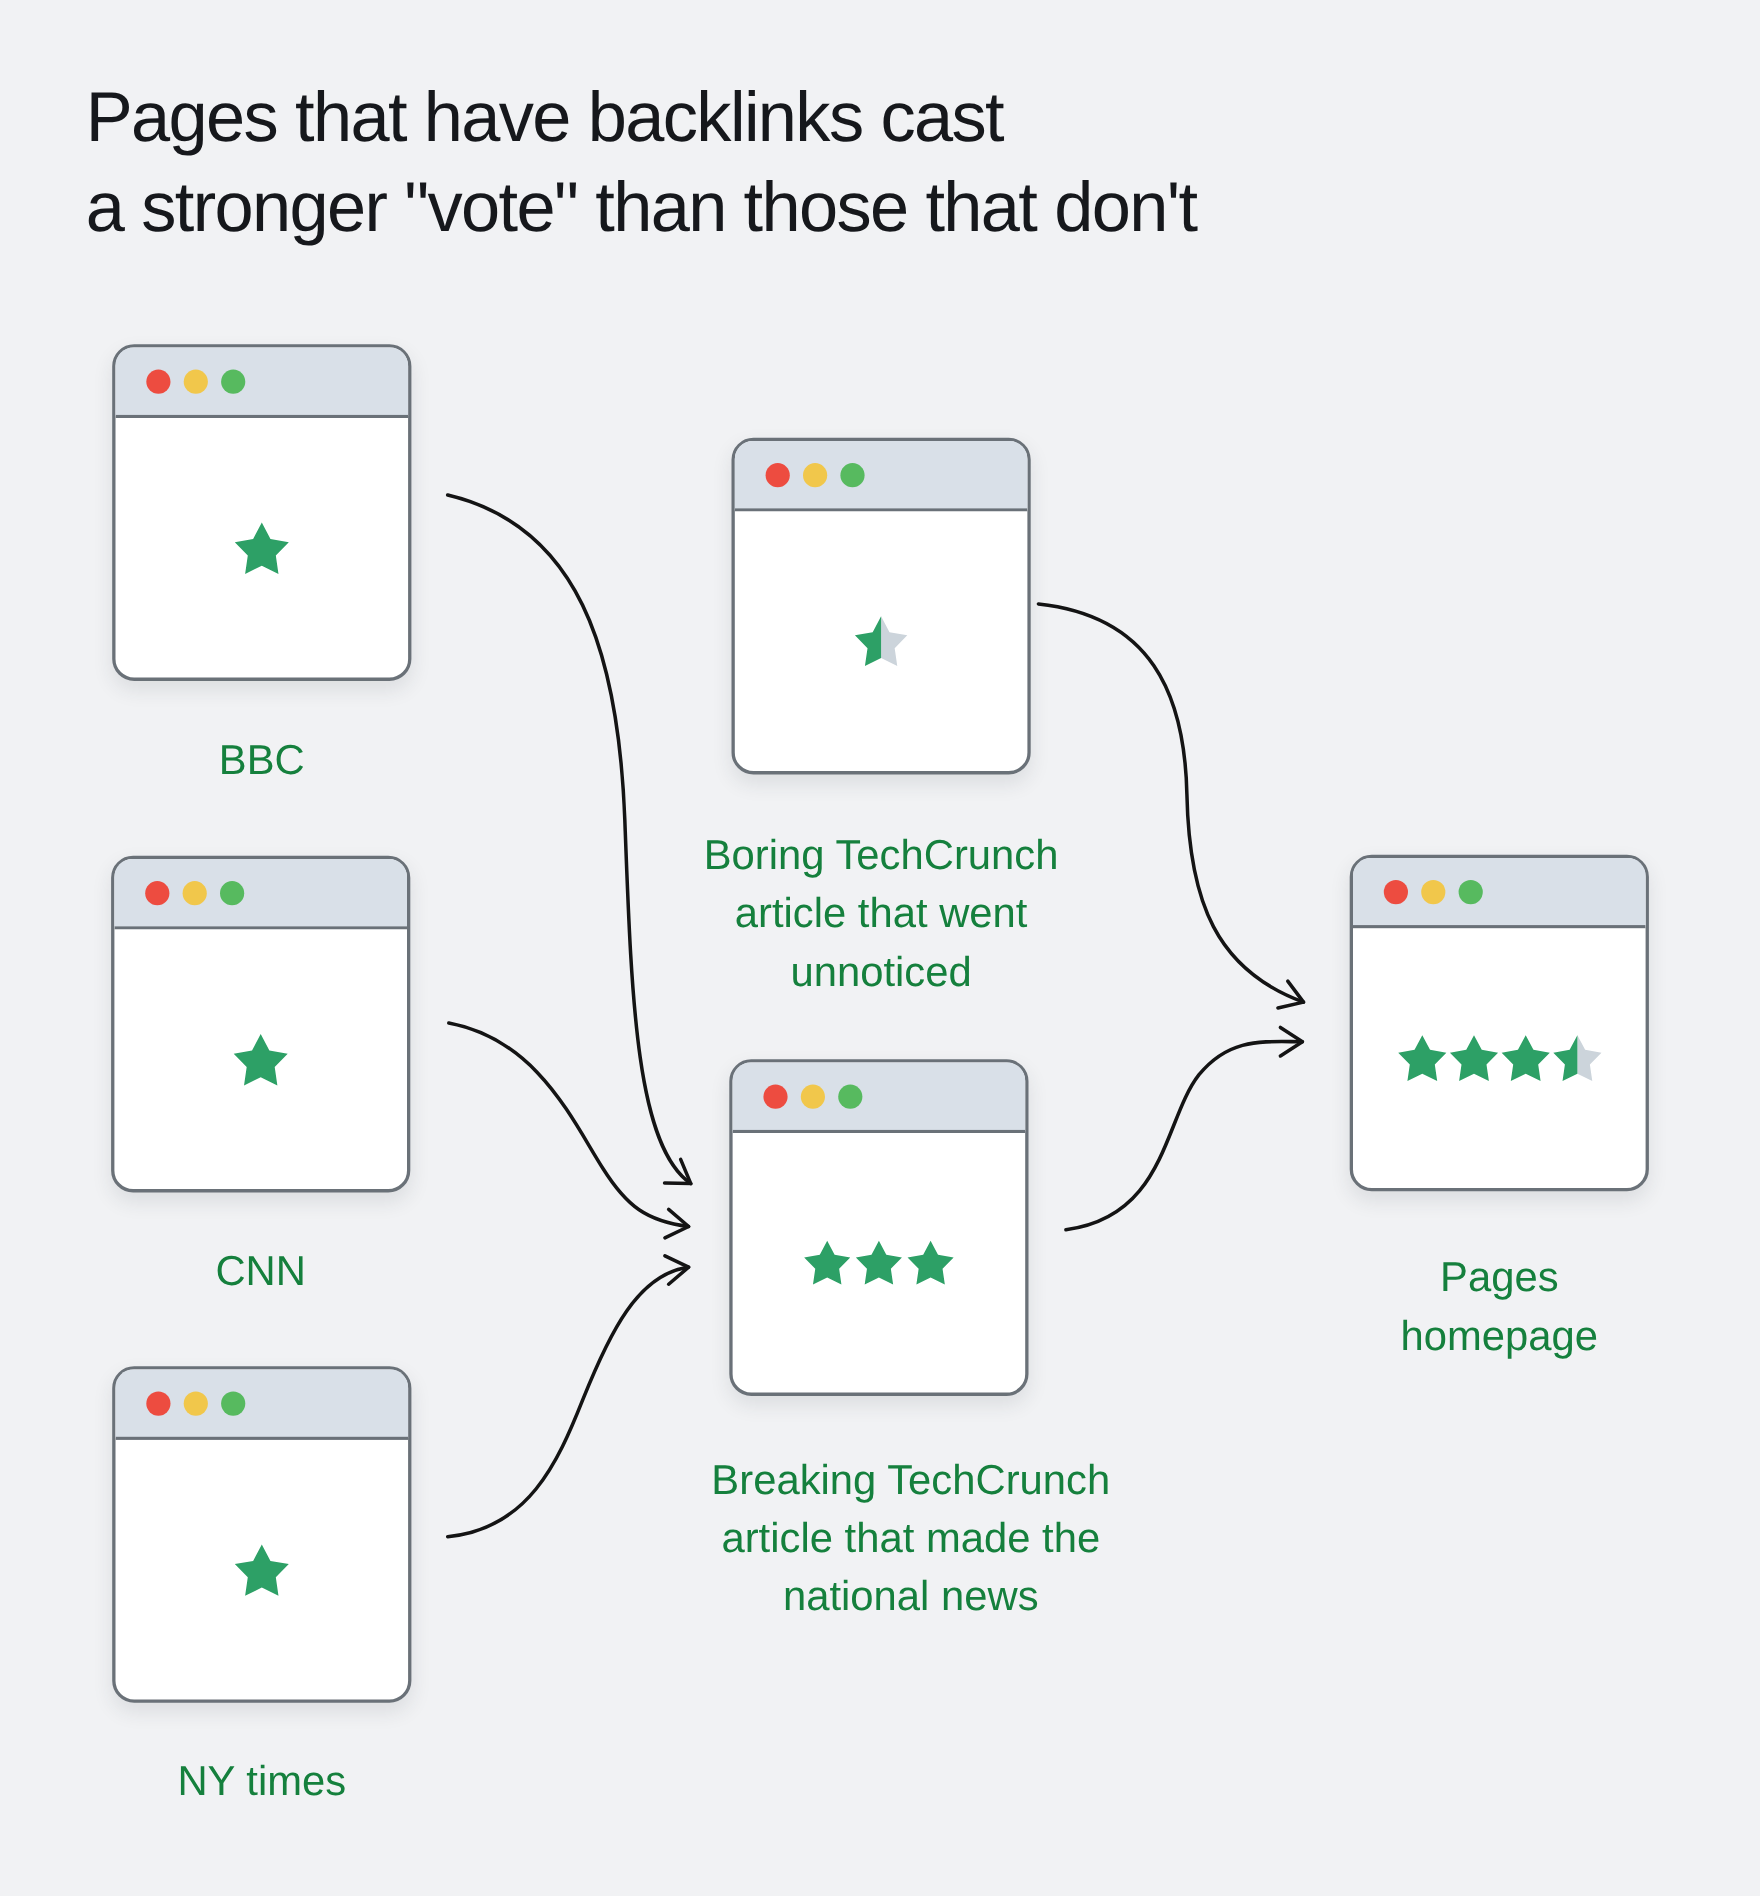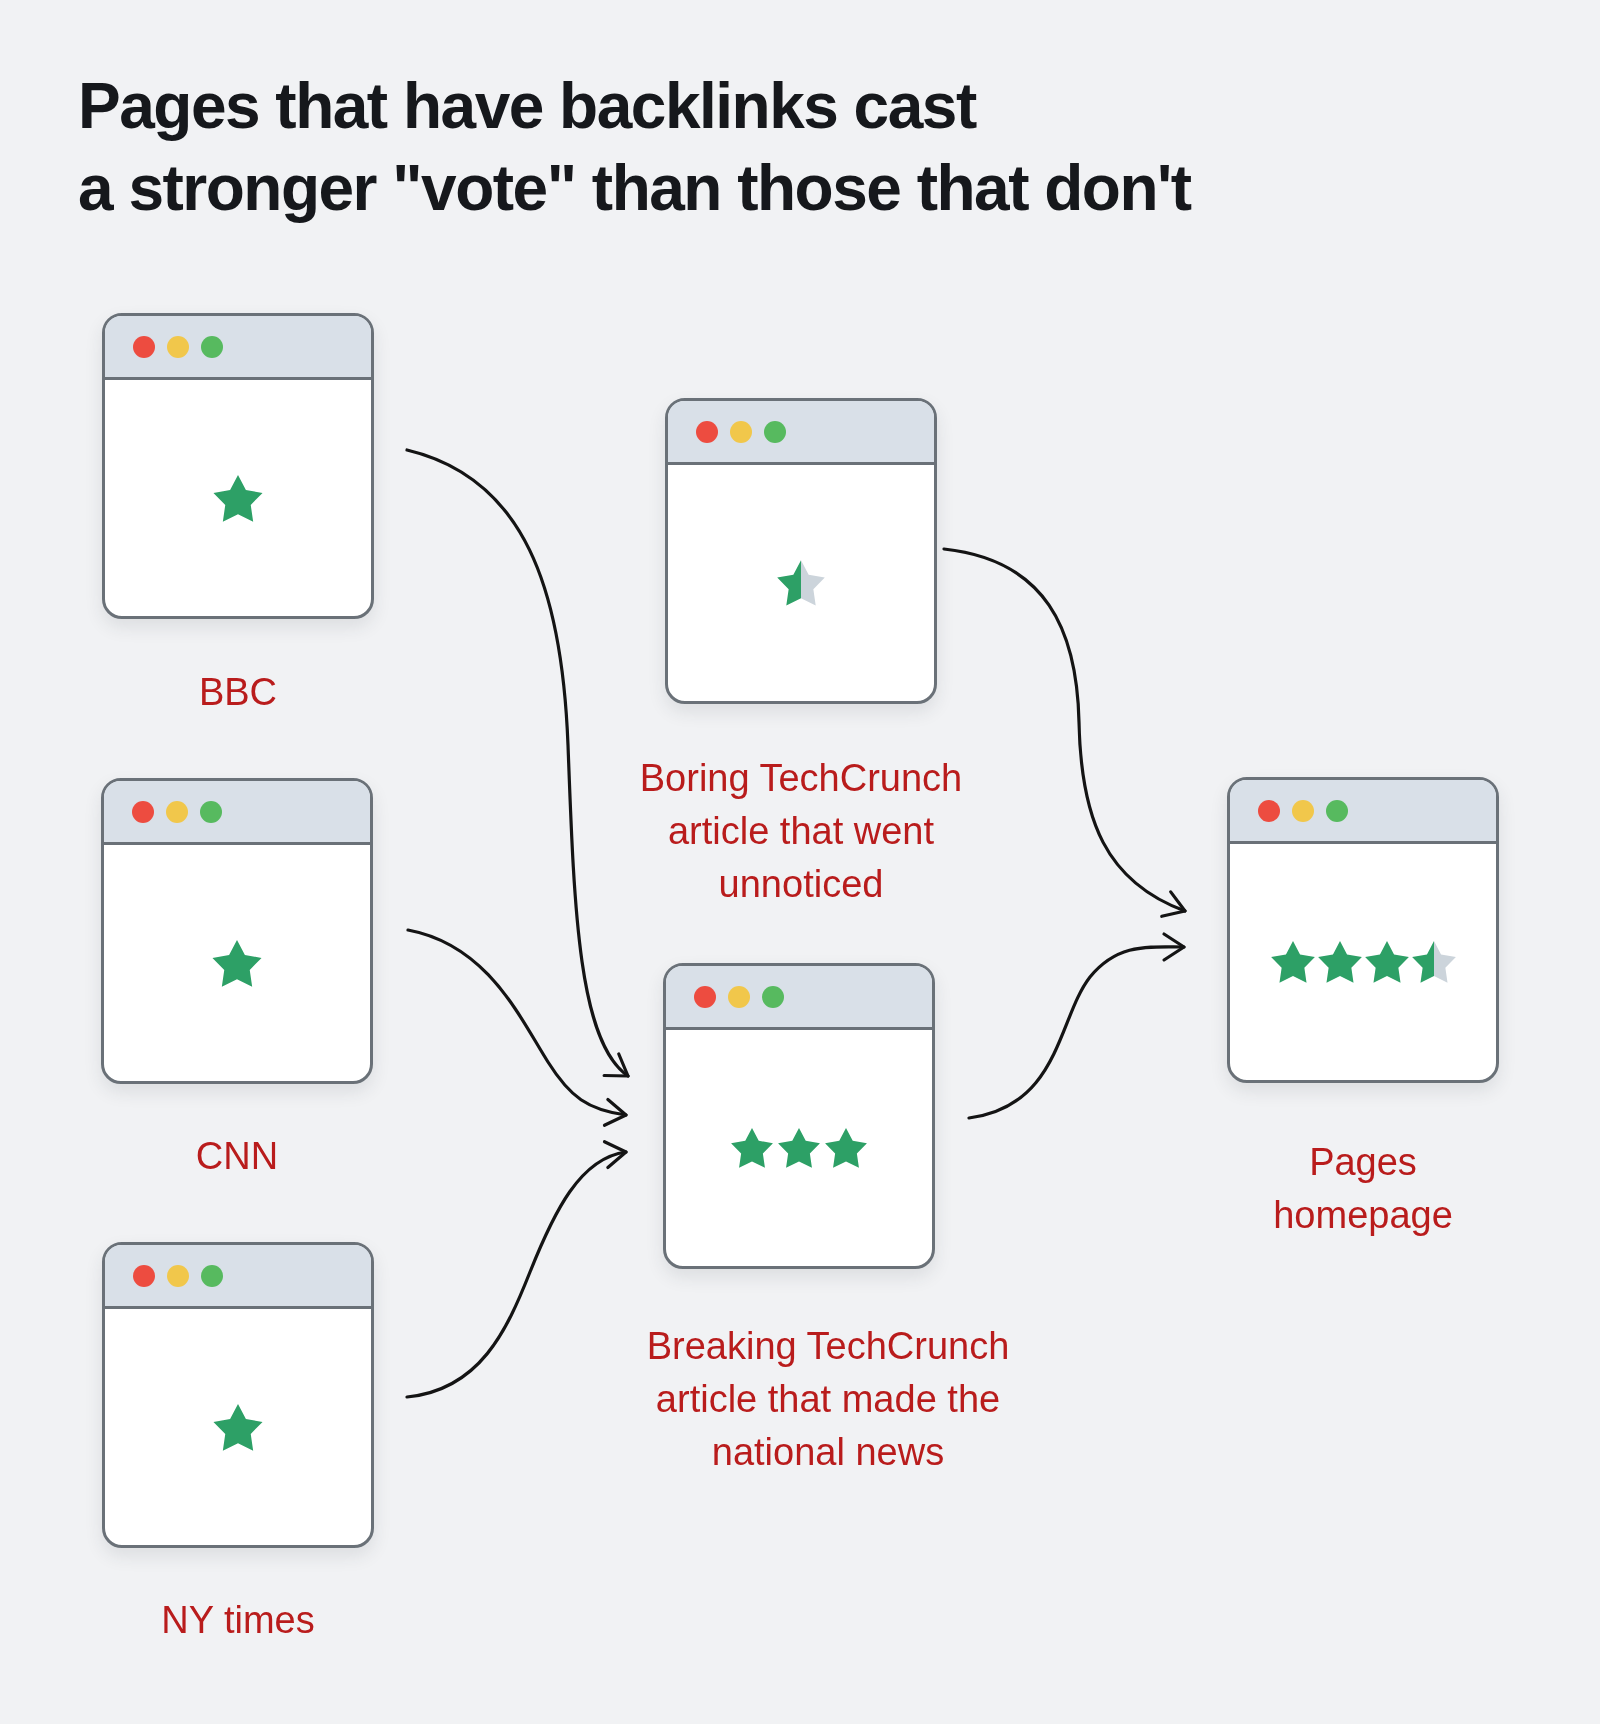--- a/index.html
+++ b/index.html
@@ -4,21 +4,21 @@
 <style>
   html,body{margin:0;padding:0;}
   body{
     width:1600px;height:1724px;position:relative;overflow:hidden;
     background:#f1f2f4;
     font-family:"Liberation Sans", sans-serif;
     color:#1b1d21;
   }
   .title{
     position:absolute;left:78px;top:66px;margin:0;
-    font-size:64px;line-height:1.28;font-weight:700;
+    font-size:64px;line-height:1.28;font-weight:400;
     letter-spacing:-1.5px;color:#16181c;
     white-space:pre-line;
   }
   .win{
     position:absolute;width:272px;height:306px;
     background:#ffffff;border:3px solid #6a7178;border-radius:20px;
     box-shadow:0 8px 18px rgba(40,50,60,0.10);
     box-sizing:border-box;
   }
   .bar{
@@ -31,21 +31,21 @@
   .dot.r{background:#ed4c40;}
   .dot.y{background:#f1c74b;}
   .dot.g{background:#57ba5f;}
   .content{
     height:236px;display:flex;align-items:center;justify-content:center;
   }
   .stars{display:flex;gap:3px;align-items:center;}
   .stars svg{display:block;}
   .lbl{
     position:absolute;width:400px;text-align:center;
-    font-size:38px;line-height:53px;color:#b91c1c;
+    font-size:38px;line-height:53px;color:#15803d;
     white-space:pre-line;
   }
   svg.arrows{position:absolute;left:0;top:0;pointer-events:none;}
 </style>
 </head>
 <body>
 
 <h1 class="title">Pages that have backlinks cast
 a stronger "vote" than those that don't</h1>
 

